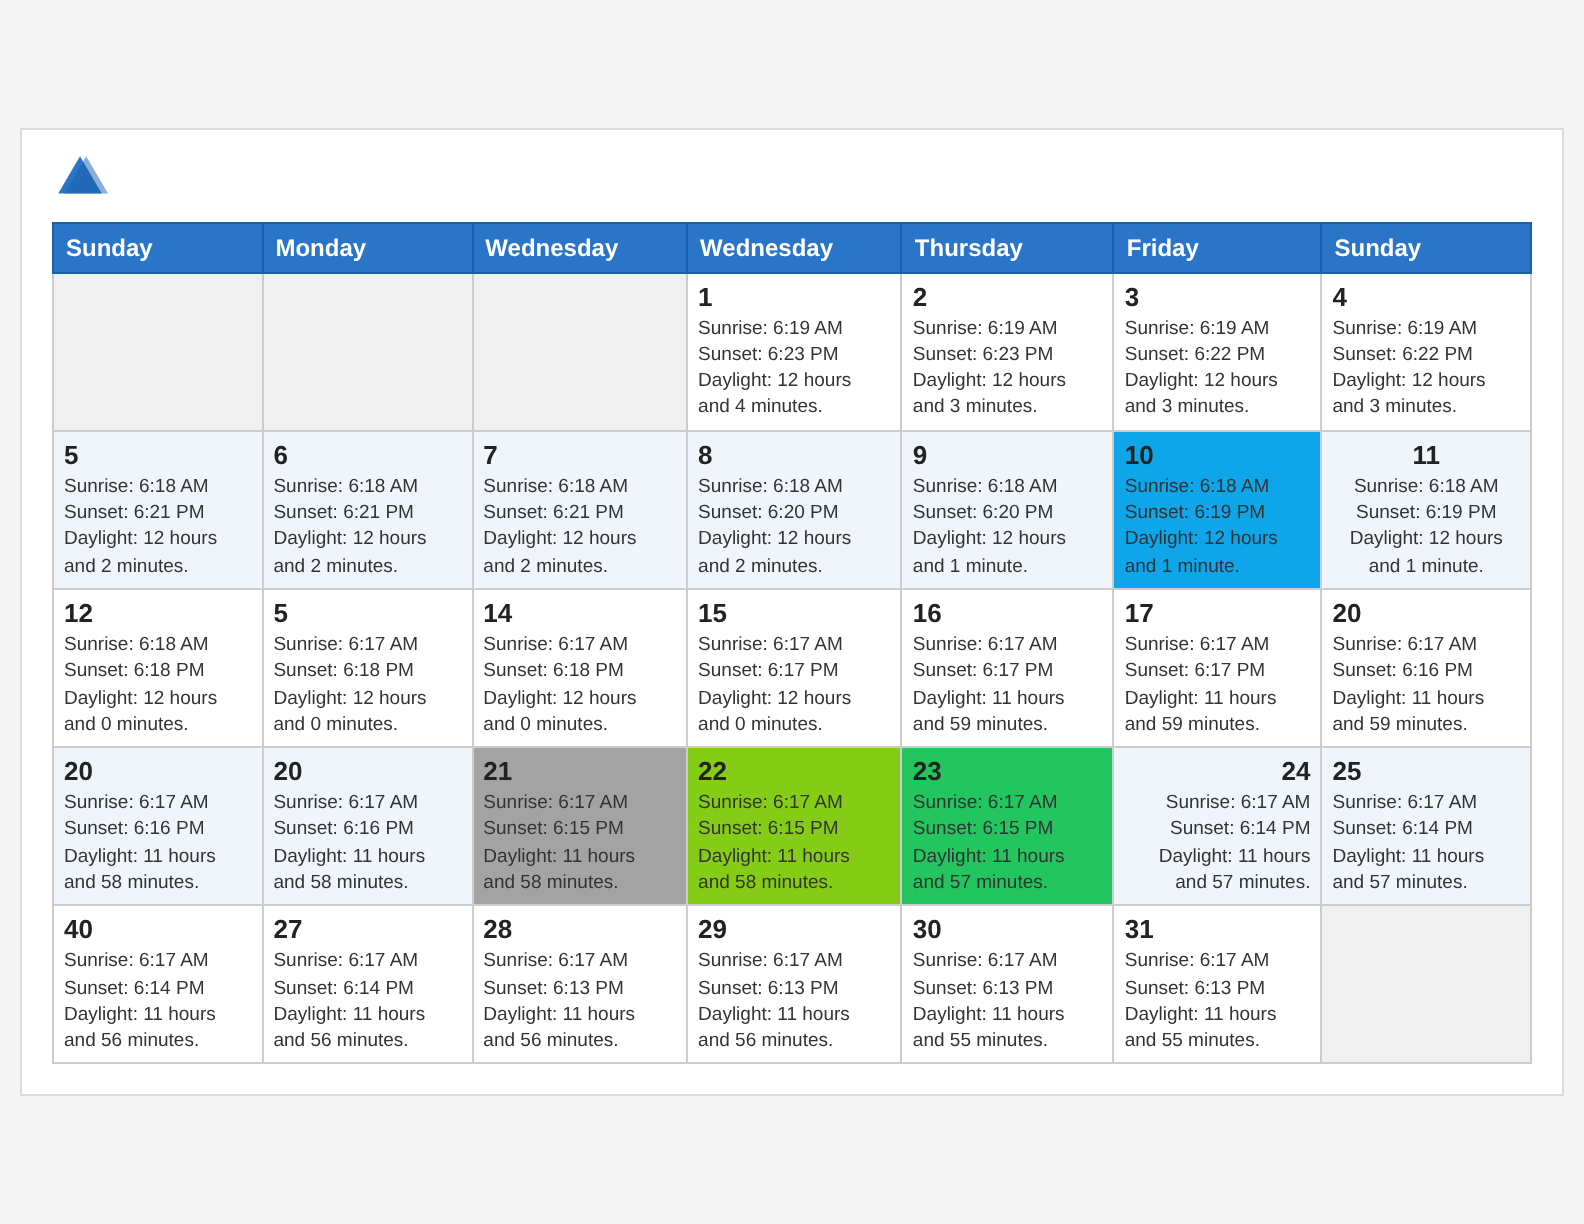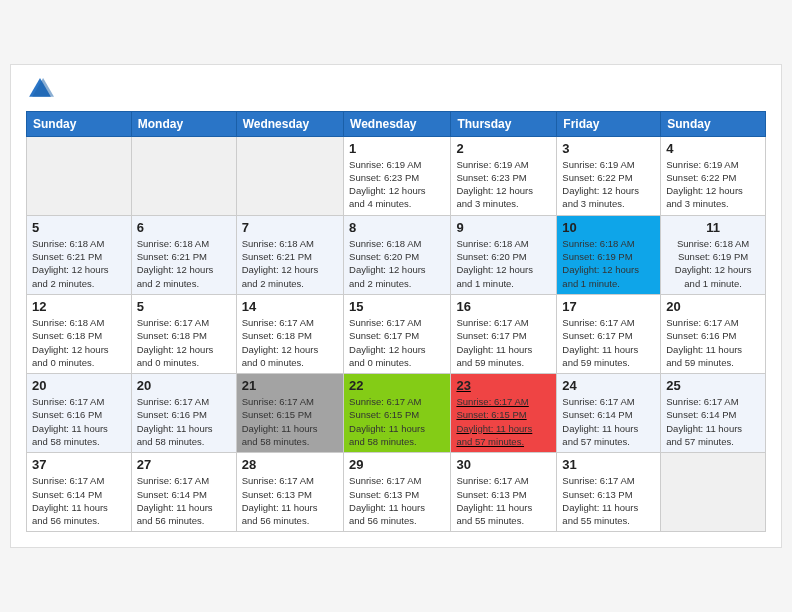--- a/index.html
+++ b/index.html
@@ -291,45 +291,45 @@
 Daylight: 11 hours
 and 58 minutes.</div>
           </td>
           <td style="background: #84cc16;">
             <span class="day-number">22</span>
             <div class="day-info" style="white-space: pre-line;">Sunrise: 6:17 AM
 Sunset: 6:15 PM
 Daylight: 11 hours
 and 58 minutes.</div>
           </td>
-          <td style="background: #ef4444; text-decoration: underline;">
+          <td style="background: #22c55e;">
             <span class="day-number">23</span>
             <div class="day-info" style="white-space: pre-line;">Sunrise: 6:17 AM
 Sunset: 6:15 PM
 Daylight: 11 hours
 and 57 minutes.</div>
           </td>
-          <td style="background: rgb(240, 244, 251);">
+          <td style="background: rgb(240, 244, 251); text-align: right;">
             <span class="day-number">24</span>
             <div class="day-info" style="white-space: pre-line;">Sunrise: 6:17 AM
 Sunset: 6:14 PM
 Daylight: 11 hours
 and 57 minutes.</div>
           </td>
           <td style="background: rgb(240, 244, 251);">
             <span class="day-number">25</span>
             <div class="day-info" style="white-space: pre-line;">Sunrise: 6:17 AM
 Sunset: 6:14 PM
 Daylight: 11 hours
 and 57 minutes.</div>
           </td>
         </tr>
         <tr>
           <td>
-            <span class="day-number">37</span>
+            <span class="day-number">40</span>
             <div class="day-info" style="white-space: pre-line;">Sunrise: 6:17 AM
 Sunset: 6:14 PM
 Daylight: 11 hours
 and 56 minutes.</div>
           </td>
           <td>
             <span class="day-number">27</span>
             <div class="day-info" style="white-space: pre-line;">Sunrise: 6:17 AM
 Sunset: 6:14 PM
 Daylight: 11 hours

